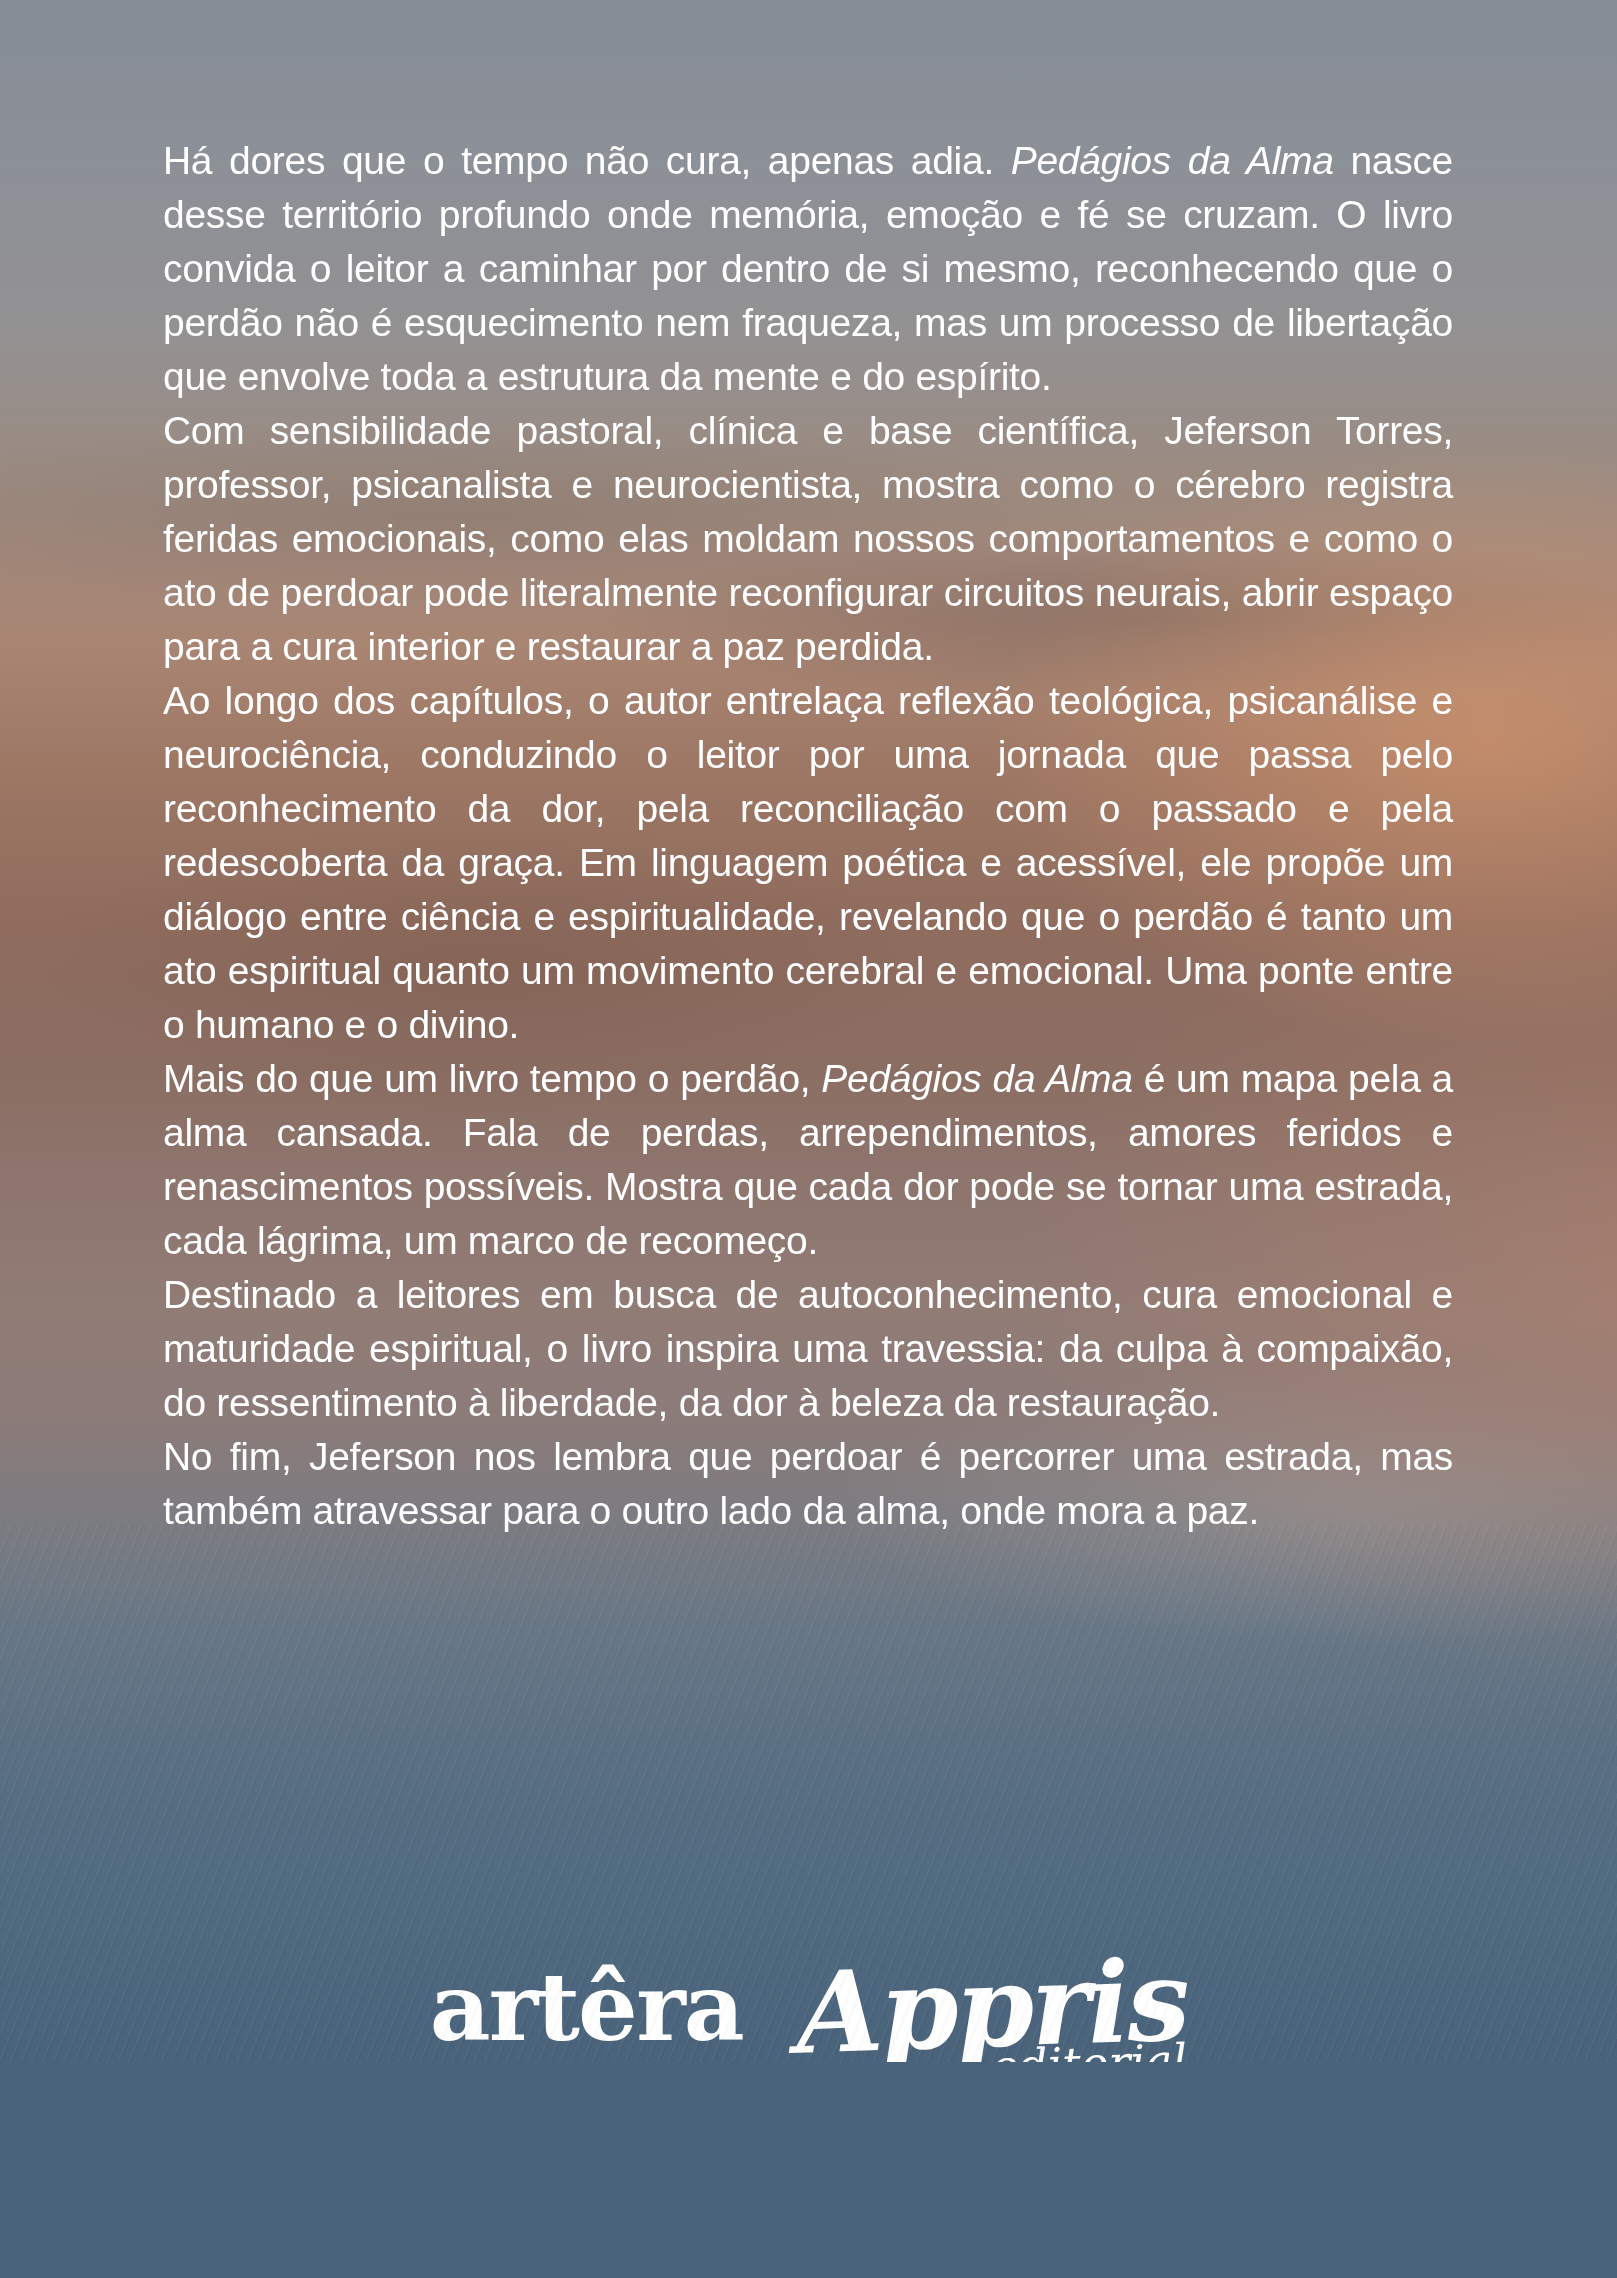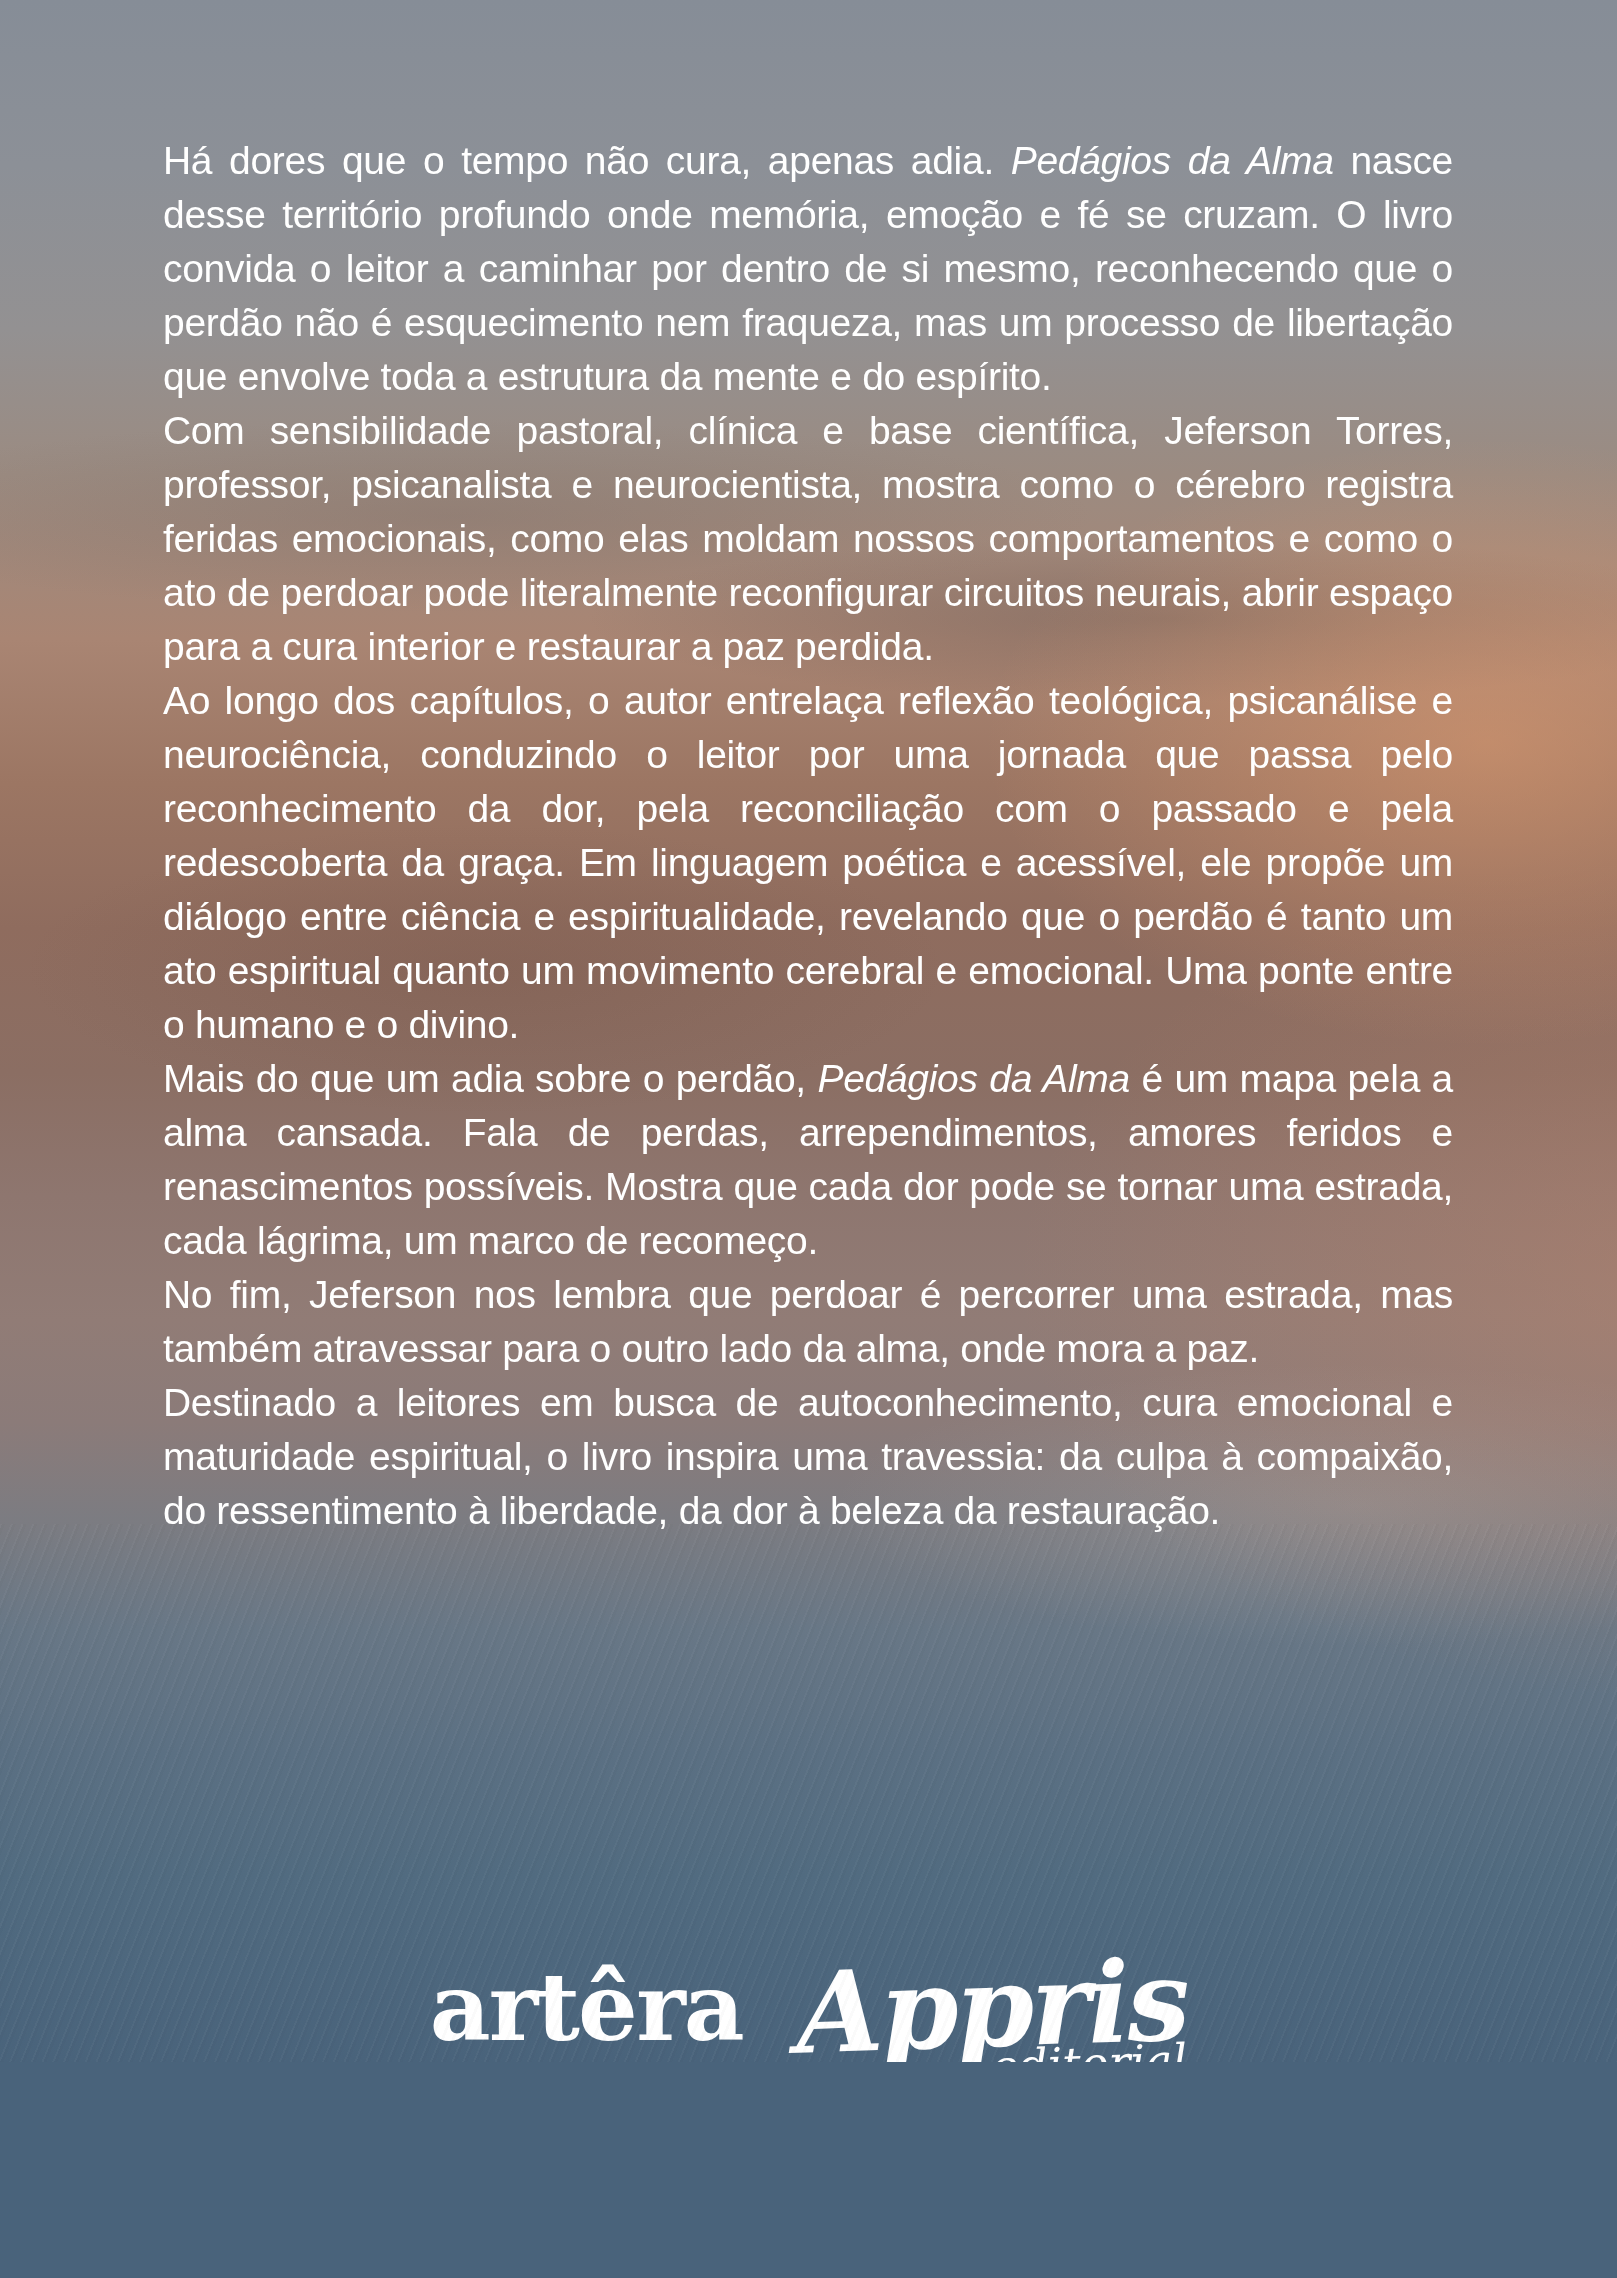--- a/index.html
+++ b/index.html
@@ -88,23 +88,23 @@
 </style>
 </head>
 <body>
 
 <div class="cover">
 
   <div class="synopsis">
     <p><span>Há dores que o tempo não cura, apenas adia. </span><em>Pedágios da Alma</em><span> nasce desse território profundo onde memória, emoção e fé se cruzam. O livro convida o leitor a caminhar por dentro de si mesmo, reconhecendo que o perdão não é esquecimento nem fraqueza, mas um processo de libertação que envolve toda a estrutura da mente e do espírito.</span></p>
     <p>Com sensibilidade pastoral, clínica e base científica, Jeferson Torres, professor, psicanalista e neurocientista, mostra como o cérebro registra feridas emocionais, como elas moldam nossos comportamentos e como o ato de perdoar pode literalmente reconfigurar circuitos neurais, abrir espaço para a cura interior e restaurar a paz perdida.</p>
     <p>Ao longo dos capítulos, o autor entrelaça reflexão teológica, psicanálise e neurociência, conduzindo o leitor por uma jornada que passa pelo reconhecimento da dor, pela reconciliação com o passado e pela redescoberta da graça. Em linguagem poética e acessível, ele propõe um diálogo entre ciência e espiritualidade, revelando que o perdão é tanto um ato espiritual quanto um movimento cerebral e emocional. Uma ponte entre o humano e o divino.</p>
-    <p><span>Mais do que um adia sobre o perdão, </span><em>Pedágios da Alma</em><span> é um mapa pela a alma cansada. Fala de perdas, arrependimentos, amores feridos e renascimentos possíveis. Mostra que cada dor pode se tornar uma estrada, cada lágrima, um marco de recomeço.</span></p>
+    <p><span>Mais do que um livro tempo o perdão, </span><em>Pedágios da Alma</em><span> é um mapa pela a alma cansada. Fala de perdas, arrependimentos, amores feridos e renascimentos possíveis. Mostra que cada dor pode se tornar uma estrada, cada lágrima, um marco de recomeço.</span></p>
+    <p>Destinado a leitores em busca de autoconhecimento, cura emocional e maturidade espiritual, o livro inspira uma travessia: da culpa à compaixão, do ressentimento à liberdade, da dor à beleza da restauração.</p>
     <p>No fim, Jeferson nos lembra que perdoar é percorrer uma estrada, mas também atravessar para o outro lado da alma, onde mora a paz.</p>
-    <p>Destinado a leitores em busca de autoconhecimento, cura emocional e maturidade espiritual, o livro inspira uma travessia: da culpa à compaixão, do ressentimento à liberdade, da dor à beleza da restauração.</p>
   </div>
 
   <div class="publishers">
     <div class="artera">
       <div class="artera-name">artêra</div>
       <div class="artera-sub">editorial</div>
     </div>
     <div class="appris">
       <div class="appris-name">Appris</div>
       <div class="appris-sub">editorial</div>

